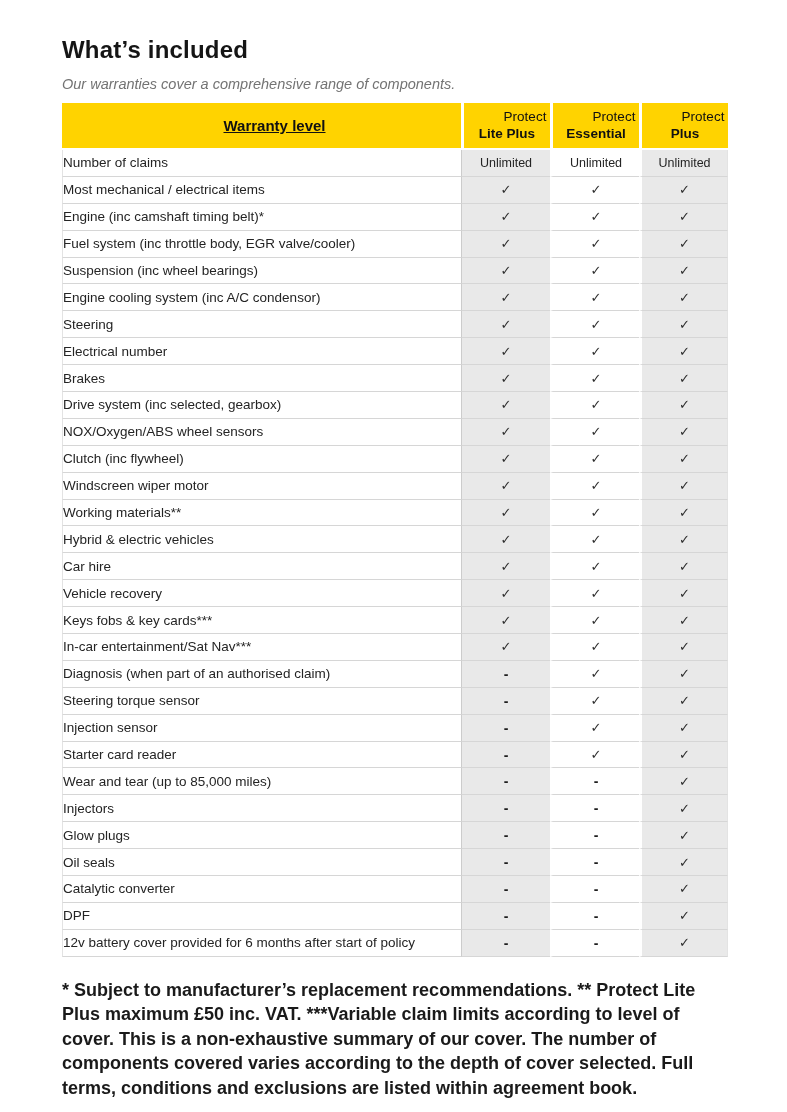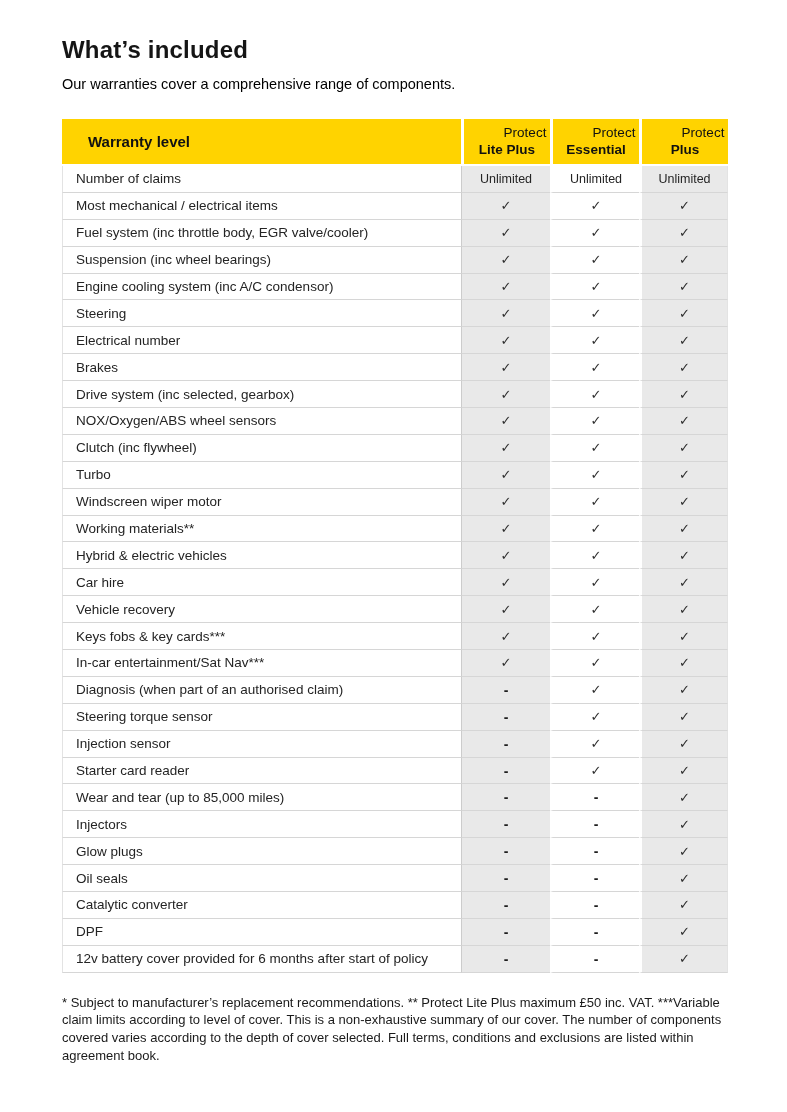--- a/index.html
+++ b/index.html
@@ -20,86 +20,88 @@
   }
   h1.title {
     font-size: 24px;
     font-weight: 700;
     color: #151515;
     margin: 0 0 12px 0;
     letter-spacing: 0.2px;
   }
   p.subtitle {
     font-size: 14.5px;
-    margin: 0 0 27px 0;
-    color: #000000;
+    margin: 0 0 11px 0;
+    color: #737373;
+    font-style: italic;
   }
   table.cmp {
     border-collapse: separate;
     border-spacing: 0;
     width: 666px;
     table-layout: fixed;
   }
   col.c-label { width: 399px; }
   col.c-data  { width: 89px; }
 
   thead th {
     background: var(--yellow, #FFD300);
     height: 45px;
     vertical-align: middle;
     border-bottom: 2px solid #ffffff;
     padding: 0;
   }
   th.warranty {
-    text-align: left;
+    text-align: center;
     padding-left: 26px;
     font-size: 15px;
     font-weight: 700;
     color: #111111;
+    text-decoration: underline;
   }
   th.prot {
     border-left: 3px solid #ffffff;
     font-size: 13.5px;
     color: #111111;
     text-align: center;
   }
   th.prot .l1 { display: block; font-weight: 400; line-height: 1.25; padding-left: 36px; }
   th.prot .l2 { display: block; font-weight: 700; line-height: 1.25; }
 
   tbody td {
     height: 25.9px;
     vertical-align: middle;
     border-bottom: 1px solid var(--rowline, #D6D6D6);
     padding: 0;
     font-size: 13.5px;
   }
   td.label-cell {
-    padding-left: 13px;
     background: #ffffff;
     border-left: 1px solid #e3e3e3;
     color: #242424;
     white-space: nowrap;
     overflow: hidden;
   }
   td.val-cell {
     text-align: center;
   }
   td.col0 { background: var(--shade, #E9E9E9); border-left: 1px solid #cccccc; }
   td.col1 { background: #ffffff; border-left: 3px solid #ffffff; }
   td.col2 { background: var(--shade, #E9E9E9); border-left: 3px solid #ffffff; border-right: 1px solid #e3e3e3; }
   td.check { font-size: 13px; color: #2d2d2d; }
   td.dash  { font-weight: 700; font-size: 14px; color: #1d1d1d; }
   td.textval { font-size: 12.5px; color: #242424; margin-left: 36px; }
 
   p.footnote {
     margin: 21px 0 0 0;
     width: 666px;
-    font-size: 13px;
+    font-size: 18px;
     line-height: 1.36;
     color: #1a1a1a;
+    font-weight: bold;
   }
 </style>
 </head>
 <body style="--yellow: #FFD300; --shade: #E9E9E9; --rowline: #D6D6D6; --text: #242424;">
 
 <div class="page">
 
   <h1 class="title">What’s included</h1>
   <p class="subtitle">Our warranties cover a comprehensive range of components.</p>
 
@@ -134,20 +136,26 @@
           <td class="val-cell col1 textval">Unlimited</td>
           <td class="val-cell col2 textval">Unlimited</td>
         </tr>
         <tr>
           <td class="label-cell">Most mechanical / electrical items</td>
           <td class="val-cell col0 check">✓</td>
           <td class="val-cell col1 check">✓</td>
           <td class="val-cell col2 check">✓</td>
         </tr>
         <tr>
+          <td class="label-cell">Engine (inc camshaft timing belt)*</td>
+          <td class="val-cell col0 check">✓</td>
+          <td class="val-cell col1 check">✓</td>
+          <td class="val-cell col2 check">✓</td>
+        </tr>
+        <tr>
           <td class="label-cell">Fuel system (inc throttle body, EGR valve/cooler)</td>
           <td class="val-cell col0 check">✓</td>
           <td class="val-cell col1 check">✓</td>
           <td class="val-cell col2 check">✓</td>
         </tr>
         <tr>
           <td class="label-cell">Suspension (inc wheel bearings)</td>
           <td class="val-cell col0 check">✓</td>
           <td class="val-cell col1 check">✓</td>
           <td class="val-cell col2 check">✓</td>
@@ -183,26 +191,20 @@
           <td class="val-cell col2 check">✓</td>
         </tr>
         <tr>
           <td class="label-cell">NOX/Oxygen/ABS wheel sensors</td>
           <td class="val-cell col0 check">✓</td>
           <td class="val-cell col1 check">✓</td>
           <td class="val-cell col2 check">✓</td>
         </tr>
         <tr>
           <td class="label-cell">Clutch (inc flywheel)</td>
-          <td class="val-cell col0 check">✓</td>
-          <td class="val-cell col1 check">✓</td>
-          <td class="val-cell col2 check">✓</td>
-        </tr>
-        <tr>
-          <td class="label-cell">Turbo</td>
           <td class="val-cell col0 check">✓</td>
           <td class="val-cell col1 check">✓</td>
           <td class="val-cell col2 check">✓</td>
         </tr>
         <tr>
           <td class="label-cell">Windscreen wiper motor</td>
           <td class="val-cell col0 check">✓</td>
           <td class="val-cell col1 check">✓</td>
           <td class="val-cell col2 check">✓</td>
         </tr>

